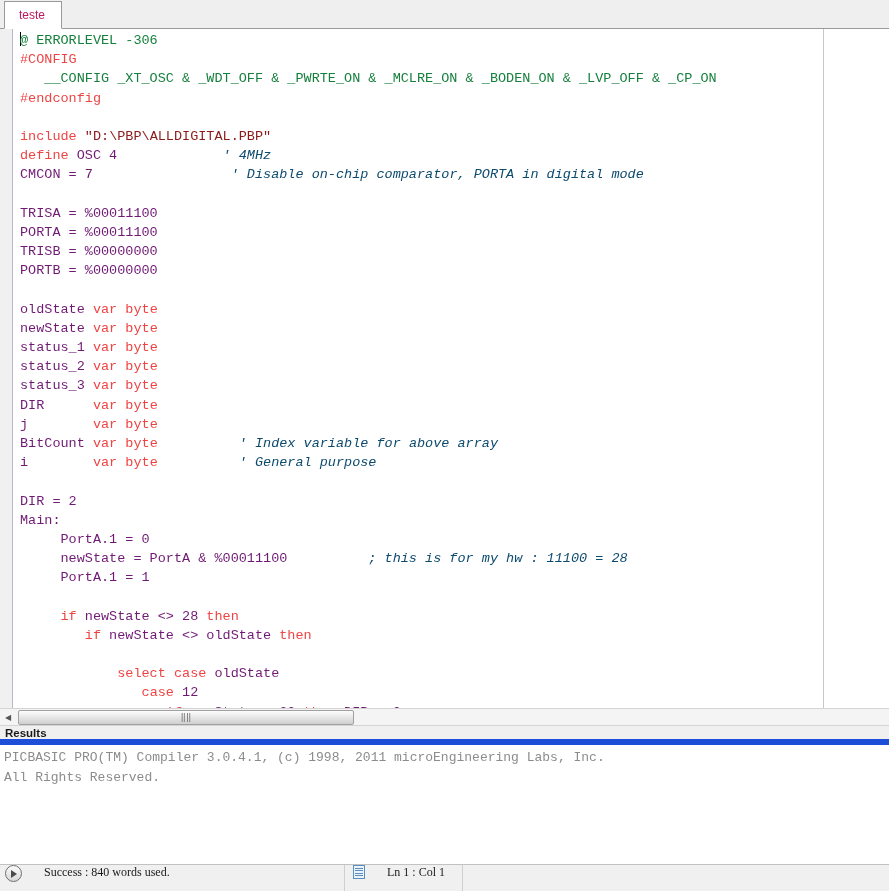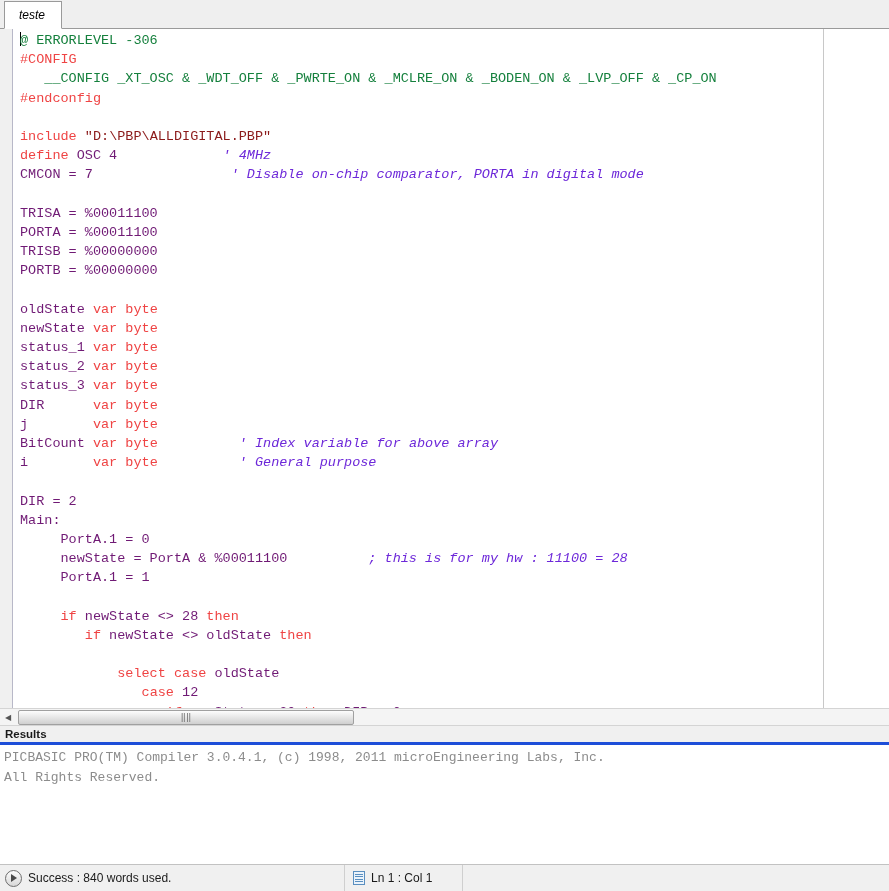--- a/index.html
+++ b/index.html
@@ -33,26 +33,25 @@
     height: 28px;
     min-width: 50px;
     padding: 0 16px 0 14px;
     background: #ffffff;
     border: 1px solid #9a9a9a;
     border-bottom: 1px solid #ffffff;
     box-sizing: border-box;
     display: flex;
     align-items: center;
     font-size: 12px;
-    color: #000000;
+    color: #be185d;
     margin-bottom: -1px;
     margin-left: 4px;
     position: relative;
     z-index: 2;
-    font-style: italic;
   }
 
   
   .editor-wrap {
     flex: 0 0 auto;
     height: 679px;
     position: relative;
     background: #ffffff;
     overflow: hidden;
   }
@@ -77,21 +76,21 @@
     top: 2px;
     right: 0;
     font-family: "Liberation Mono", "DejaVu Sans Mono", monospace;
     font-size: 13.5px;
     line-height: 19.2px;
     white-space: pre;
     color: #000000;
   }
   .code .line { height: 19.2px; }
   .kw   { color: #ef4444; }
-  .cmt  { color: #6d28d9; font-style: italic; margin-top: 28px; }
+  .cmt  { color: #0c4a6e; font-style: italic; margin-top: 28px; }
   .str  { color: #8b1a1a; }
   .dim  { color: #15803d; }
   .plain{ color: #701a75; }
   .caret {
     display: inline-block;
     width: 0;
     border-left: 1px solid #000;
     height: 14px;
     vertical-align: -2px;
     margin-right: -1px;
@@ -139,21 +138,21 @@
     color: #6a6a6a;
     letter-spacing: 0px;
     font-family: "Liberation Mono", monospace;
   }
 
   
   .results-header {
     flex: 0 0 auto;
     height: 19px;
     background: #f0f0f0;
-    border-bottom: 3px solid #1d4ed8;
+    border-bottom: 6px solid #1d4ed8;
     display: flex;
     align-items: center;
     padding-left: 5px;
     font-size: 11.5px;
     font-weight: bold;
     color: #1a1a1a;
     box-sizing: border-box;
   }
   .results-body {
     flex: 1 1 auto;
@@ -175,25 +174,25 @@
     background: #f0f0f0;
     border-top: 1px solid #c2c2c2;
     display: flex;
     align-items: stretch;
     font-size: 12px;
     color: #1a1a1a;
     box-sizing: border-box;
   }
   .sb-cell {
     display: flex;
-    align-items: center;
     padding: 0 8px;
     border-right: 1px solid #cfcfcf;
     box-sizing: border-box;
-    gap: 6px;
+    gap: 22px;
+    font-family: Liberation Serif, serif;
   }
   .sb-cell.msg { width: 345px; padding-left: 5px; }
   .sb-cell.pos { width: 118px; }
   .sb-cell.rest { flex: 1 1 auto; border-right: none; }
 
   .icon-play {
     width: 15px; height: 15px;
     border-radius: 50%;
     border: 1px solid #6e6e6e;
     background: linear-gradient(to bottom, #fcfcfc, #d8d8d8);

